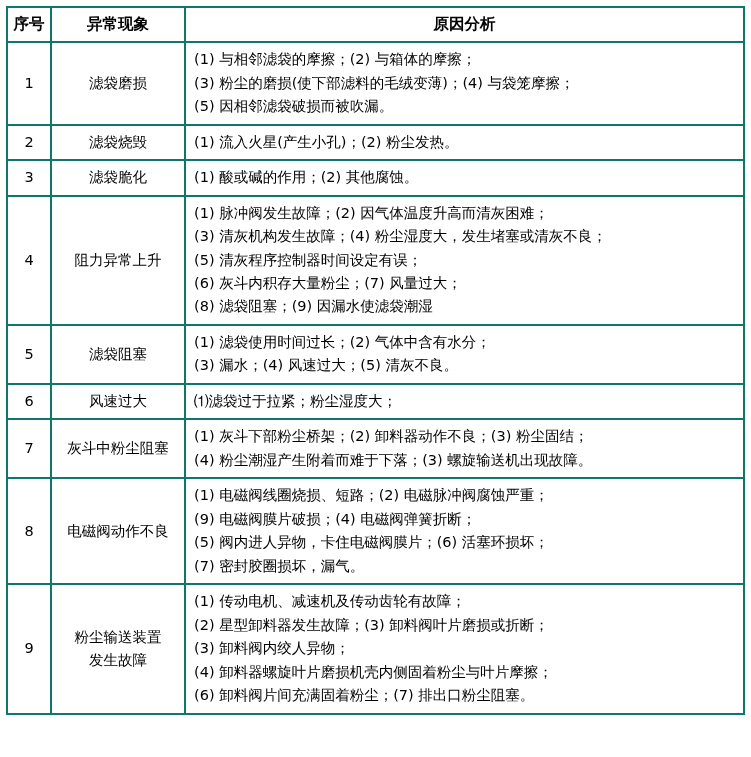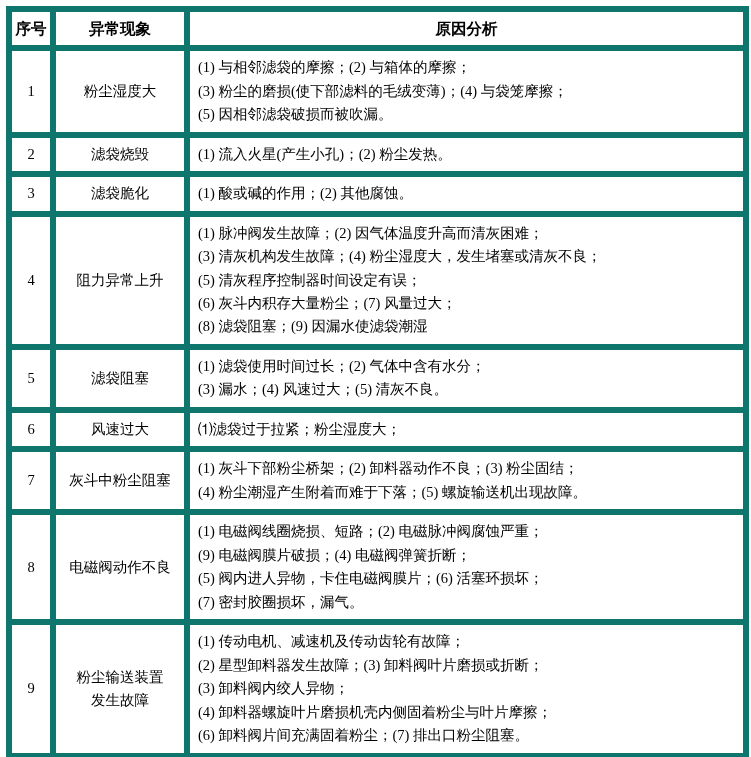--- a/index.html
+++ b/index.html
@@ -19,25 +19,24 @@
     box-sizing: border-box;
     padding: 6px 6px 6px 6px;
   }
   table.fault-table {
     border-collapse: collapse;
     width: 739px;
     table-layout: fixed;
   }
   table.fault-table th,
   table.fault-table td {
-    border: 6px solid #0f766e;
+    border: 2px solid #0f766e;
     vertical-align: middle;
     font-size: 14.5px;
     line-height: 1.62;
-    font-family: Liberation Serif, serif;
   }
   table.fault-table th {
     text-align: center;
     font-weight: bold;
     padding: 4px 2px;
     font-size: 15.5px;
   }
   col.c-no { width: 44px; }
   col.c-phen { width: 134px; }
   col.c-cause { width: 559px; }
@@ -75,21 +74,21 @@
       <tr>
         <th>序号</th>
         <th>异常现象</th>
         <th>原因分析</th>
       </tr>
     </thead>
     <tbody>
       <tr>
         <td class="no-cell">1</td>
         <td class="phen-cell">
-          <span class="ln">粉尘湿度大</span>
+          <span class="ln">滤袋磨损</span>
         </td>
         <td class="cause-cell">
           <div class="ln">(1) 与相邻滤袋的摩擦；(2) 与箱体的摩擦；</div>
           <div class="ln">(3) 粉尘的磨损(使下部滤料的毛绒变薄)；(4) 与袋笼摩擦；</div>
           <div class="ln">(5) 因相邻滤袋破损而被吹漏。</div>
         </td>
       </tr>
       <tr>
         <td class="no-cell">2</td>
         <td class="phen-cell">
@@ -140,21 +139,21 @@
           <div class="ln">⑴滤袋过于拉紧；粉尘湿度大；</div>
         </td>
       </tr>
       <tr>
         <td class="no-cell">7</td>
         <td class="phen-cell">
           <span class="ln">灰斗中粉尘阻塞</span>
         </td>
         <td class="cause-cell">
           <div class="ln">(1) 灰斗下部粉尘桥架；(2) 卸料器动作不良；(3) 粉尘固结；</div>
-          <div class="ln">(4) 粉尘潮湿产生附着而难于下落；(5) 螺旋输送机出现故障。</div>
+          <div class="ln">(4) 粉尘潮湿产生附着而难于下落；(3) 螺旋输送机出现故障。</div>
         </td>
       </tr>
       <tr>
         <td class="no-cell">8</td>
         <td class="phen-cell">
           <span class="ln">电磁阀动作不良</span>
         </td>
         <td class="cause-cell">
           <div class="ln">(1) 电磁阀线圈烧损、短路；(2) 电磁脉冲阀腐蚀严重；</div>
           <div class="ln">(9) 电磁阀膜片破损；(4) 电磁阀弹簧折断；</div>

